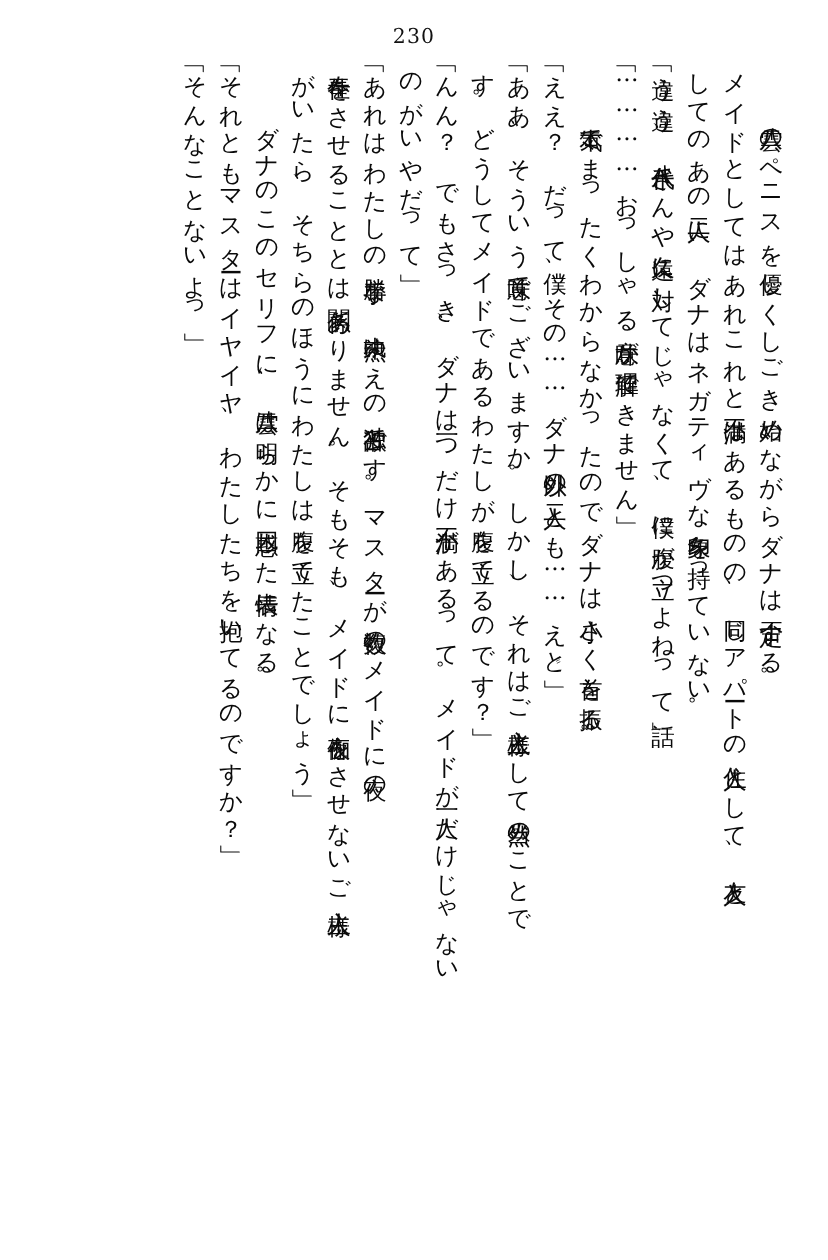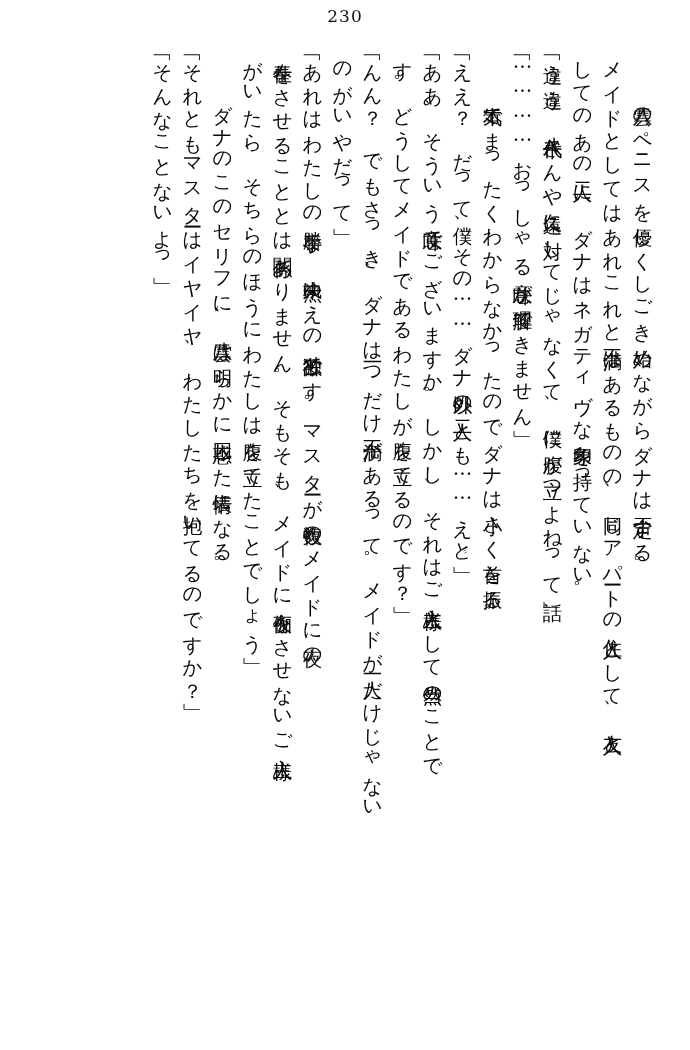--- a/index.html
+++ b/index.html
@@ -19,21 +19,21 @@
   .page {
     width: 690px;
     height: 1050px;
     position: relative;
     box-sizing: border-box;
     background: #ffffff;
   }
 
   .page-number {
     position: absolute;
-    top: 6px;
+    top: 21px;
     left: 0;
     right: 0;
     text-align: center;
     font-size: 17px;
     letter-spacing: 1px;
     font-family: "DejaVu Serif", "Liberation Serif", serif;
     color: #111;
   }
 
   

